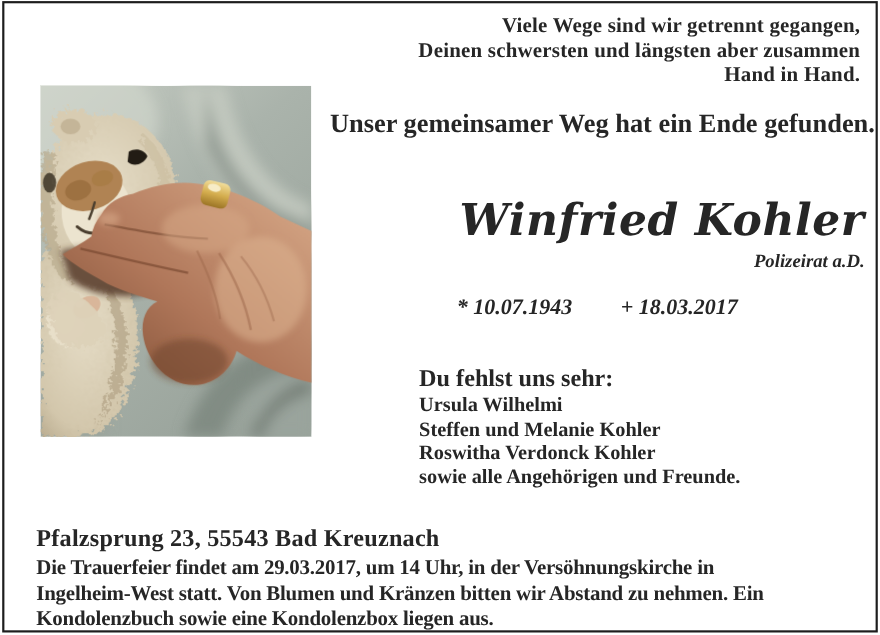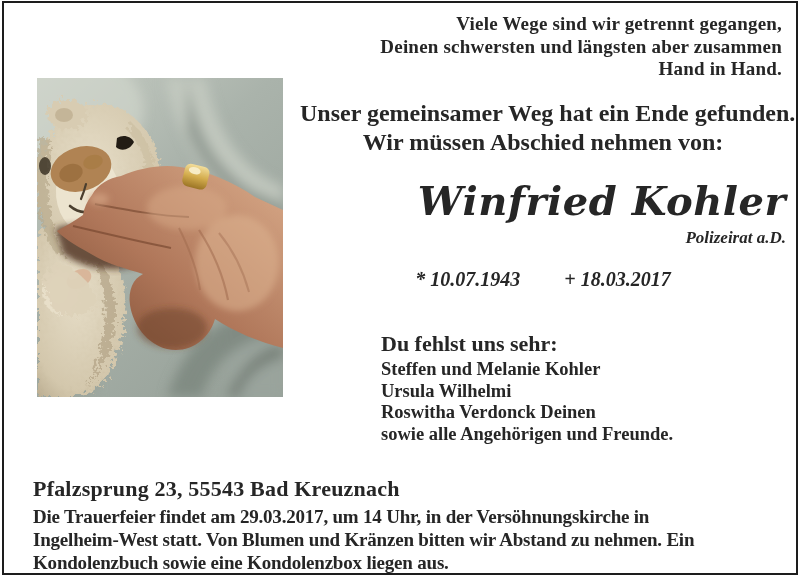--- a/index.html
+++ b/index.html
@@ -156,36 +156,35 @@
   </div>
 
   <div class="quote">
     <div>Viele Wege sind wir getrennt gegangen,</div>
     <div>Deinen schwersten und längsten aber zusammen</div>
     <div>Hand in Hand.</div>
   </div>
 
   <div class="intro">
     <div>Unser gemeinsamer Weg hat ein Ende gefunden.</div>
-    <div>Wir müssen Abschied nehmen von:</div>
   </div>
 
   <div class="name">Winfried Kohler</div>
   <div class="rank">Polizeirat a.D.</div>
 
   <div class="dates">
     <span><span>*</span> <span>10.07.1943</span></span>
     <span><span>+</span> <span>18.03.2017</span></span>
   </div>
 
   <div class="mourning">
     <div class="mhead">Du fehlst uns sehr:</div>
+    <div class="mourner">Ursula Wilhelmi</div>
     <div class="mourner">Steffen und Melanie Kohler</div>
-    <div class="mourner">Ursula Wilhelmi</div>
-    <div class="mourner">Roswitha Verdonck Deinen</div>
+    <div class="mourner">Roswitha Verdonck Kohler</div>
     <div class="mourner">sowie alle Angehörigen und Freunde.</div>
   </div>
 
   <div class="footer">
     <div class="address">Pfalzsprung 23, 55543 Bad Kreuznach</div>
     <div class="funeral">
       <div>Die Trauerfeier findet am 29.03.2017, um 14 Uhr, in der Versöhnungskirche in</div>
       <div>Ingelheim-West statt. Von Blumen und Kränzen bitten wir Abstand zu nehmen. Ein</div>
       <div>Kondolenzbuch sowie eine Kondolenzbox liegen aus.</div>
     </div>

